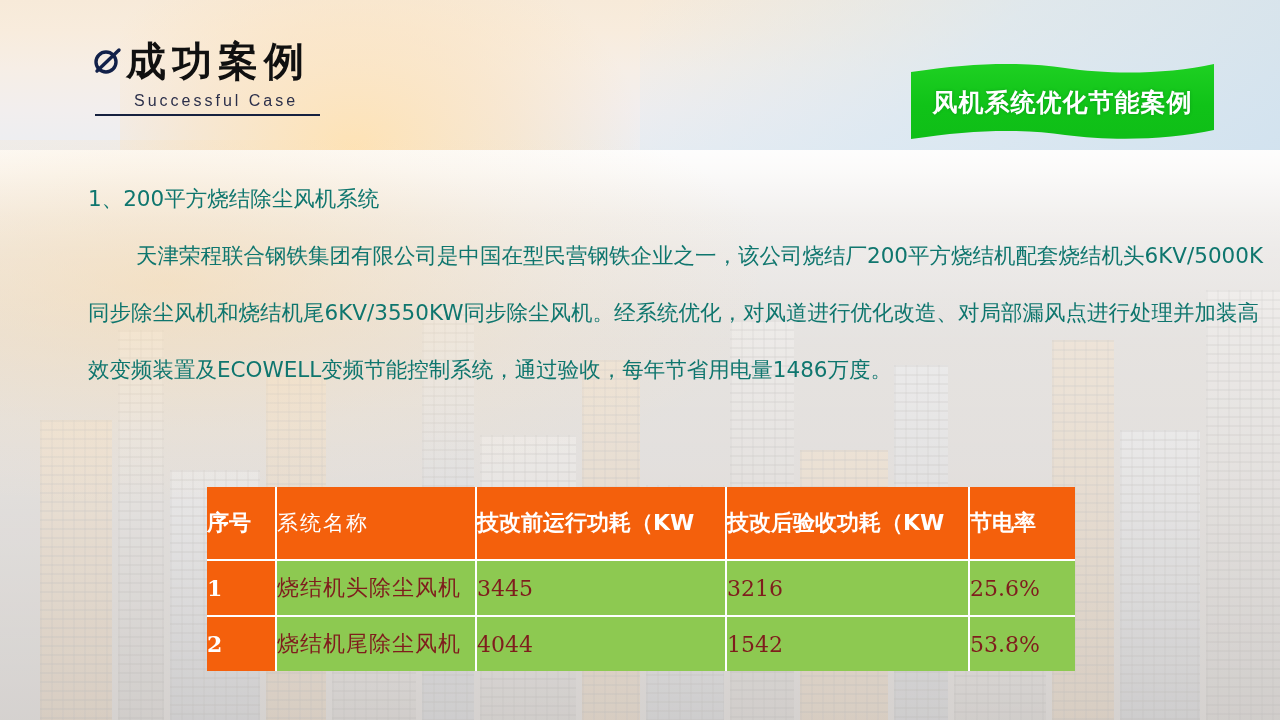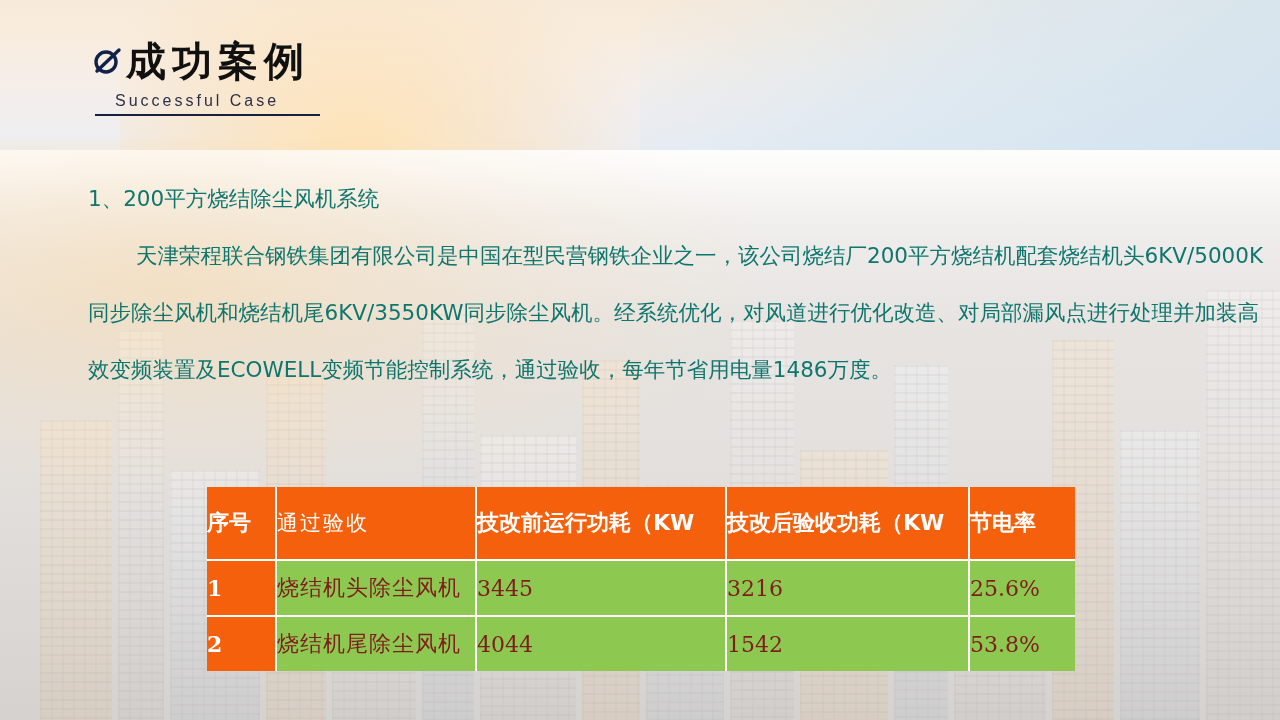--- a/index.html
+++ b/index.html
@@ -64,21 +64,21 @@
   .title-block{position:absolute;left:92px;top:38px;}
   .title-row{display:flex;align-items:center;}
   .slash-icon{
     width:30px;height:30px;position:relative;margin-right:4px;flex:0 0 auto;
   }
   .title-cn{
     font-size:40px;font-weight:bold;color:#101010;letter-spacing:6px;
     font-family:"DejaVu Sans","Liberation Sans",sans-serif;line-height:46px;
   }
   .title-en{
-    margin-top:8px;margin-left:23px;font-size:16px;color:#2b2f4a;
+    margin-top:8px;margin-left:42px;font-size:16px;color:#2b2f4a;
     letter-spacing:3px;font-family:"Liberation Sans",sans-serif;
   }
   .title-rule{
     margin-top:4px;margin-left:3px;width:225px;height:2px;background:#16213f;
   }
 
   
   .ribbon{position:absolute;left:905px;top:60px;width:315px;height:85px;}
   .ribbon svg{display:block;}
   .ribbon-text{
@@ -173,39 +173,52 @@
           <circle cx="14" cy="16" r="10" fill="none" stroke="#12214a" stroke-width="3.4"></circle>
           <line x1="5" y1="25" x2="27" y2="4" stroke="#12214a" stroke-width="3.4" stroke-linecap="round"></line>
         </svg>
       </span>
       <span class="title-cn">成功案例</span>
     </div>
     <div class="title-en">Successful Case</div>
     <div class="title-rule"></div>
   </div>
 
+  <div class="ribbon">
+    <svg width="315" height="85" viewBox="0 0 315 85" aria-hidden="true">
+      <defs>
+        <linearGradient id="gr" x1="0" y1="0" x2="0" y2="1">
+          <stop offset="0%" stop-color="#1ed022"></stop>
+          <stop offset="55%" stop-color="#10c318"></stop>
+          <stop offset="100%" stop-color="#0fbe17"></stop>
+        </linearGradient>
+      </defs>
+      <path d="M6,12 C70,2 120,2 160,8 C205,15 265,14 309,4 L309,70 C265,80 205,81 160,75 C120,69 70,69 6,79 Z" fill="url(#gr)"></path>
+    </svg>
+    <div class="ribbon-text">风机系统优化节能案例</div>
+  </div>
 
   <div class="body-text">
     <p class="para-head">1、200平方烧结除尘风机系统</p>
     <p class="para-main">天津荣程联合钢铁集团有限公司是中国在型民营钢铁企业之一，该公司烧结厂200平方烧结机配套烧结机头6KV/5000K同步除尘风机和烧结机尾6KV/3550KW同步除尘风机。经系统优化，对风道进行优化改造、对局部漏风点进行处理并加装高效变频装置及ECOWELL变频节能控制系统，通过验收，每年节省用电量1486万度。</p>
   </div>
 
   <div class="tbl-wrap">
     <table class="data">
       <colgroup>
         <col class="c-idx">
           <col class="c-name">
           <col class="c-before">
           <col class="c-after">
           <col class="c-rate">
       </colgroup>
       <thead>
         <tr>
           <th>序号</th>
-          <th class="serifhead">通过验收</th>
+          <th class="serifhead">系统名称</th>
           <th>技改前运行功耗（KW</th>
           <th>技改后验收功耗（KW</th>
           <th>节电率</th>
         </tr>
       </thead>
       <tbody>
         <tr>
           <td class="idx">1</td>
           <td class="name">烧结机头除尘风机</td>
           <td>3445</td>

